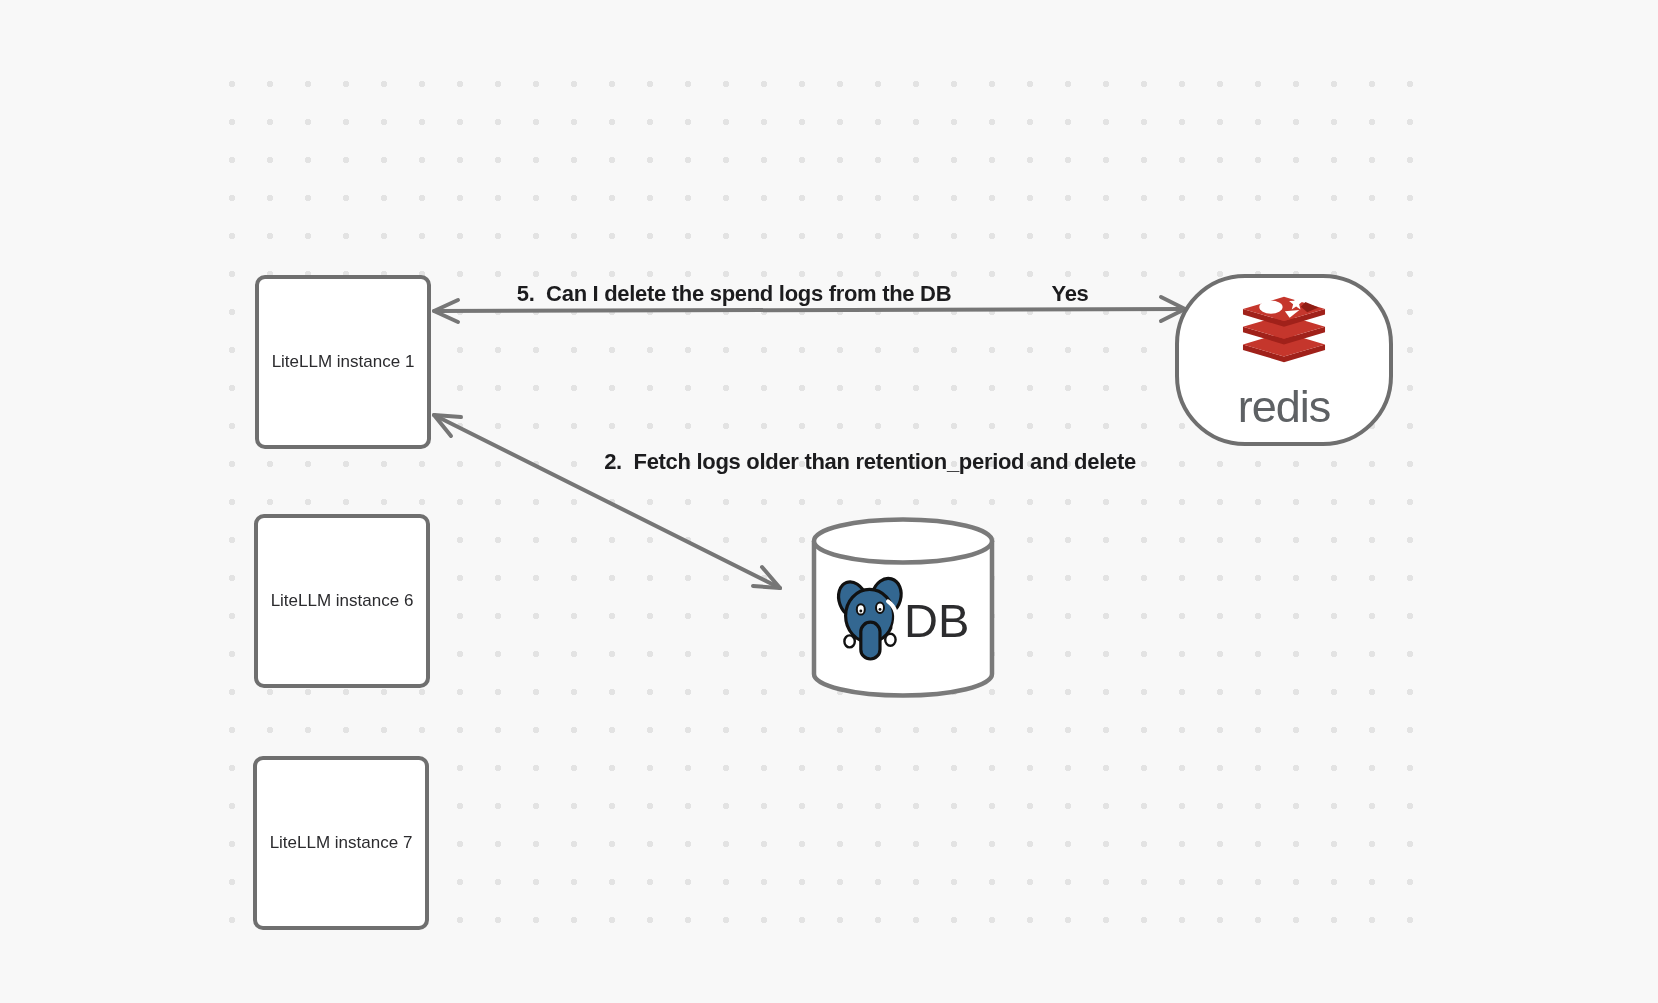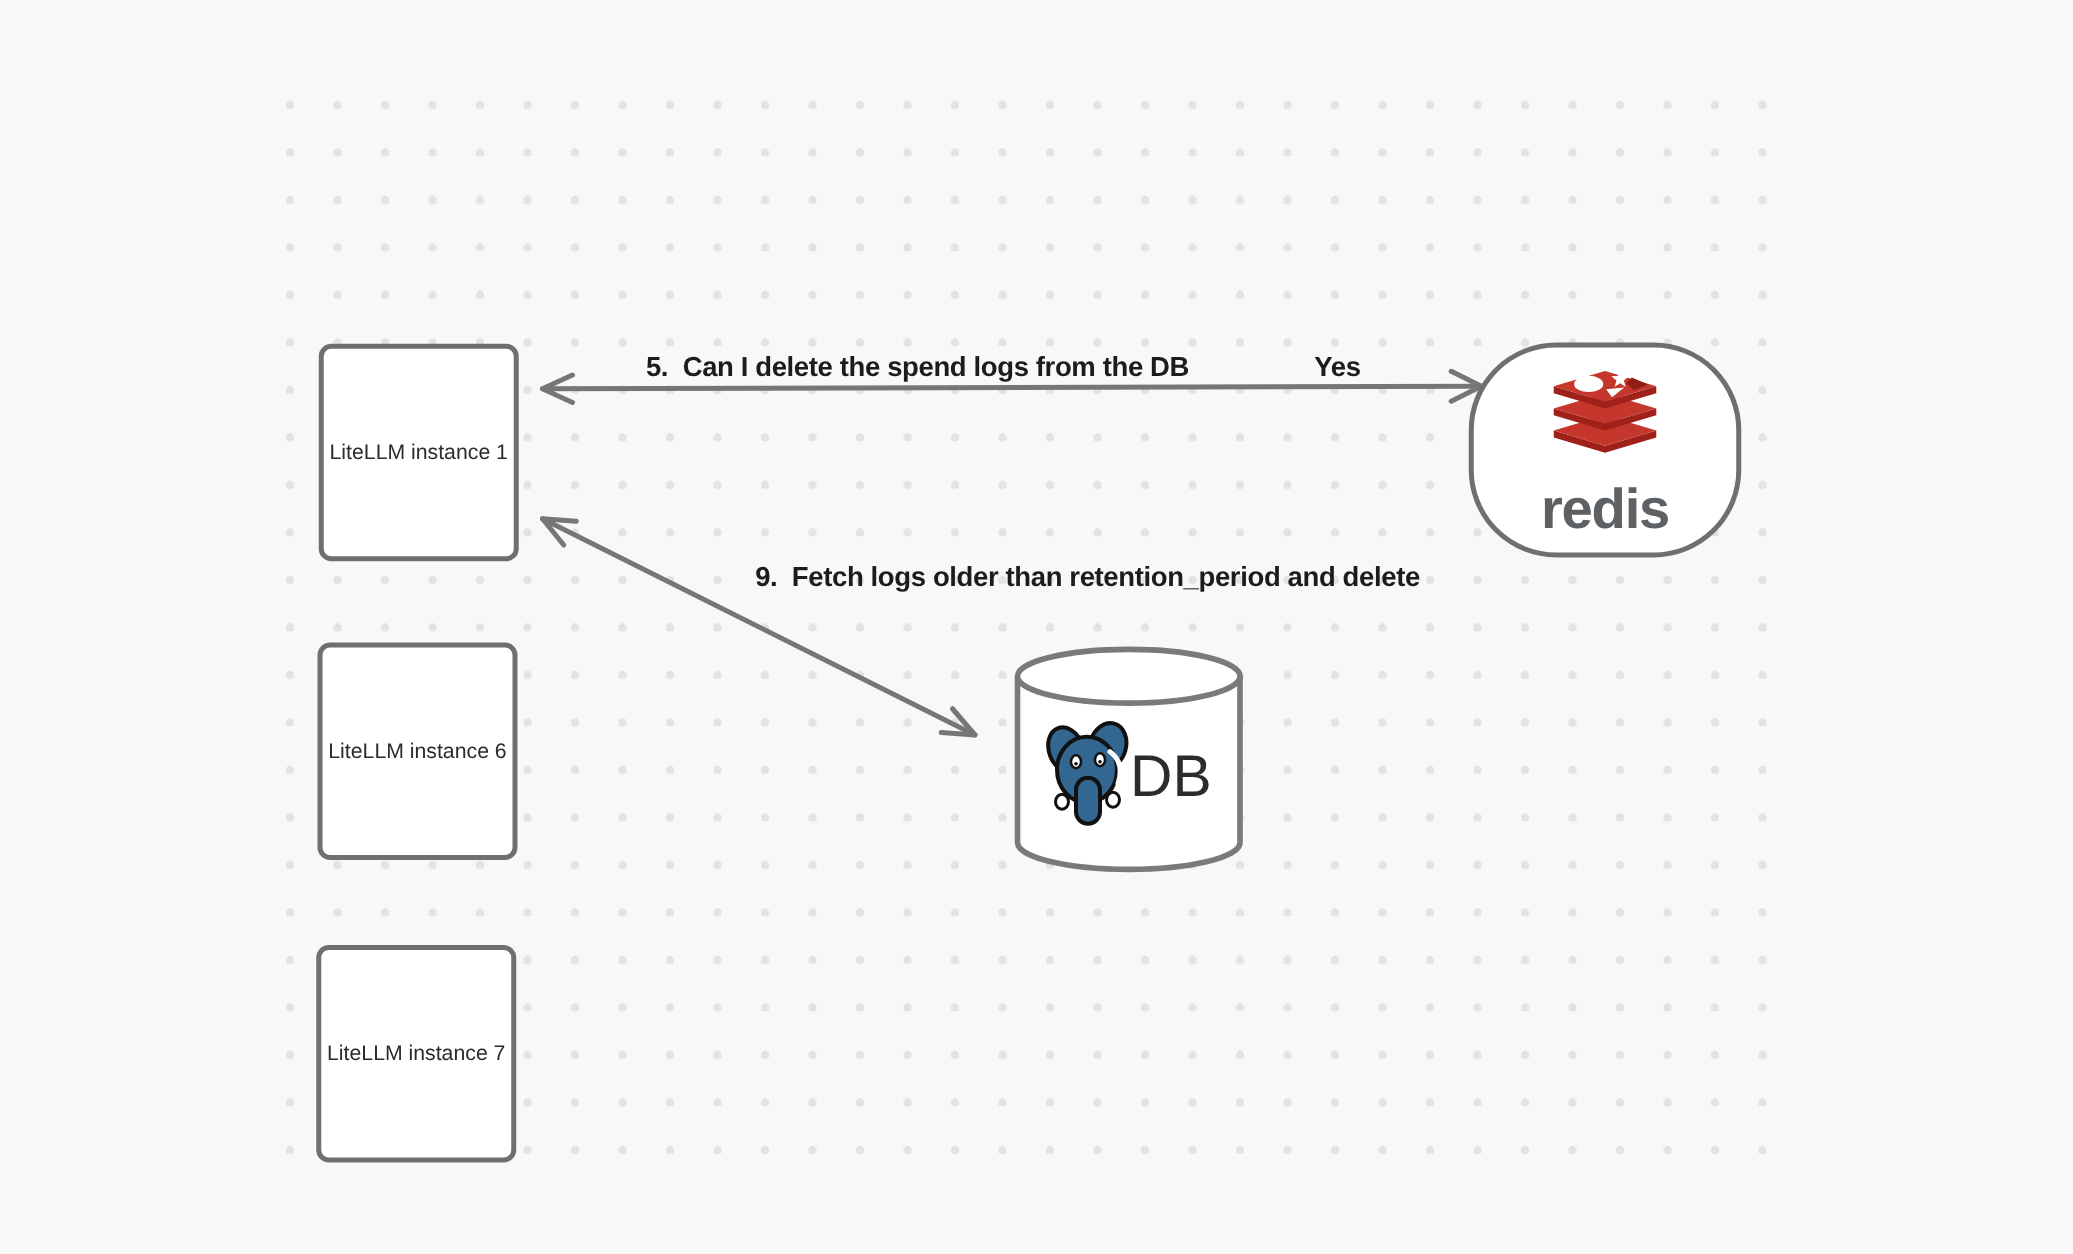--- a/index.html
+++ b/index.html
@@ -2,29 +2,29 @@
 <html><head>
 <meta charset="utf-8">
 <style>
   html,body{margin:0;padding:0;}
   body{width:1658px;height:1003px;overflow:hidden;background:#f8f8f8;
        font-family:"Liberation Sans",sans-serif;}
   .canvas{position:relative;width:1658px;height:1003px;background:#f8f8f8;}
   .dot-grid{position:absolute;left:213px;top:64px;width:1216px;height:877px;
     background-image:radial-gradient(circle 3.4px at 19px 20px,#e3e3e3 98%,rgba(227,227,227,0) 100%);
     background-size:38px 38px;}
-  .lbox{position:absolute;width:160px;height:174px;background:#ffffff;
+  .lbox{position:absolute;width:176px;height:174px;background:#ffffff;
     border:4px solid #6f6f6f;border-radius:10px;display:flex;align-items:center;
     justify-content:center;box-sizing:border-box;z-index:3;}
   .lbox span{font-size:17px;color:#2b2b2e;}
   .redis-node{position:absolute;left:1175px;top:274px;width:218px;height:172px;
     background:#ffffff;border:4px solid #6f6f6f;border-radius:70px;box-sizing:border-box;
     display:flex;flex-direction:column;align-items:center;justify-content:center;
     padding-top:4px;z-index:3;}
-  .redis-word{font-size:45px;font-weight:700;letter-spacing:-1px;color:#5e6164;
+  .redis-word{font-size:45px;font-weight:400;letter-spacing:-1px;color:#5e6164;
     line-height:1;margin-top:20px;}
   .db-node{position:absolute;left:810px;top:516px;width:186px;height:184px;z-index:3;}
   .overlay{position:absolute;left:0;top:0;width:1658px;height:1003px;z-index:2;}
   .alabel{position:absolute;transform:translate(-50%,-50%);white-space:pre;
     font-weight:700;font-size:22px;letter-spacing:-0.3px;color:#1c1c1e;z-index:4;}
 </style>
 </head>
 <body>
 
 <div class="canvas">
@@ -90,15 +90,15 @@
         <circle cx="60" cy="48" r="1.8" fill="#111111" stroke="none"></circle>
         <ellipse cx="22" cy="88" rx="6.5" ry="7.5" fill="#ffffff" stroke-width="3"></ellipse>
         <ellipse cx="73" cy="86" rx="6.5" ry="7.5" fill="#ffffff" stroke-width="3"></ellipse>
       </g>
       <text x="94" y="121" font-size="47" fill="#2c2c2e" font-family="Liberation Sans, sans-serif">DB</text>
     </svg>
   </div>
 
   <div class="alabel" style="left:734px;top:294px;">5.  Can I delete the spend logs from the DB</div>
   <div class="alabel" style="left:1070px;top:294px;">Yes</div>
-  <div class="alabel" style="left:870px;top:462px;">9.  Fetch logs older than retention_period and delete</div>
+  <div class="alabel" style="left:870px;top:462px;">2.  Fetch logs older than retention_period and delete</div>
 
 </div>
 
 </body></html>

